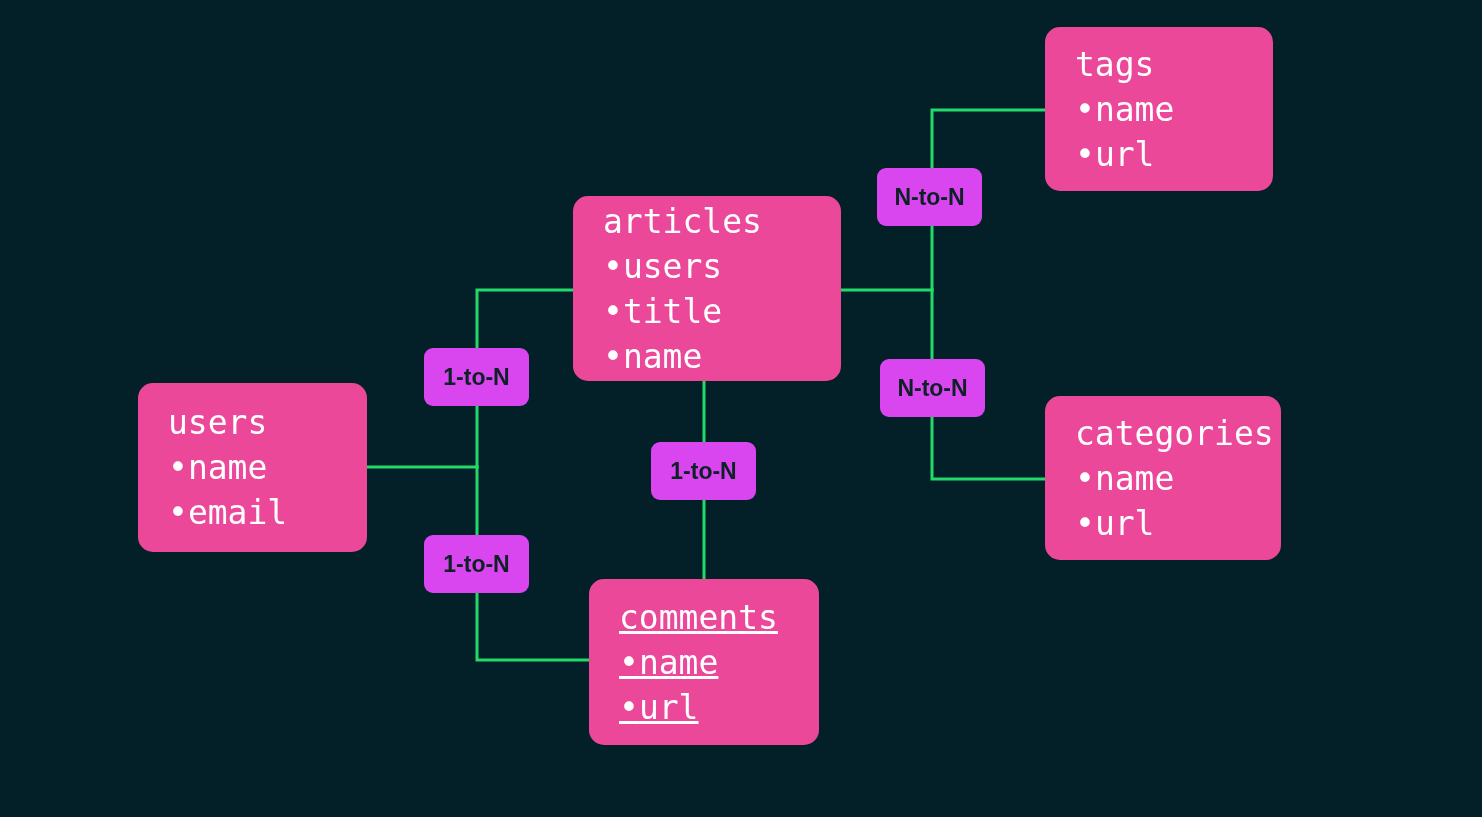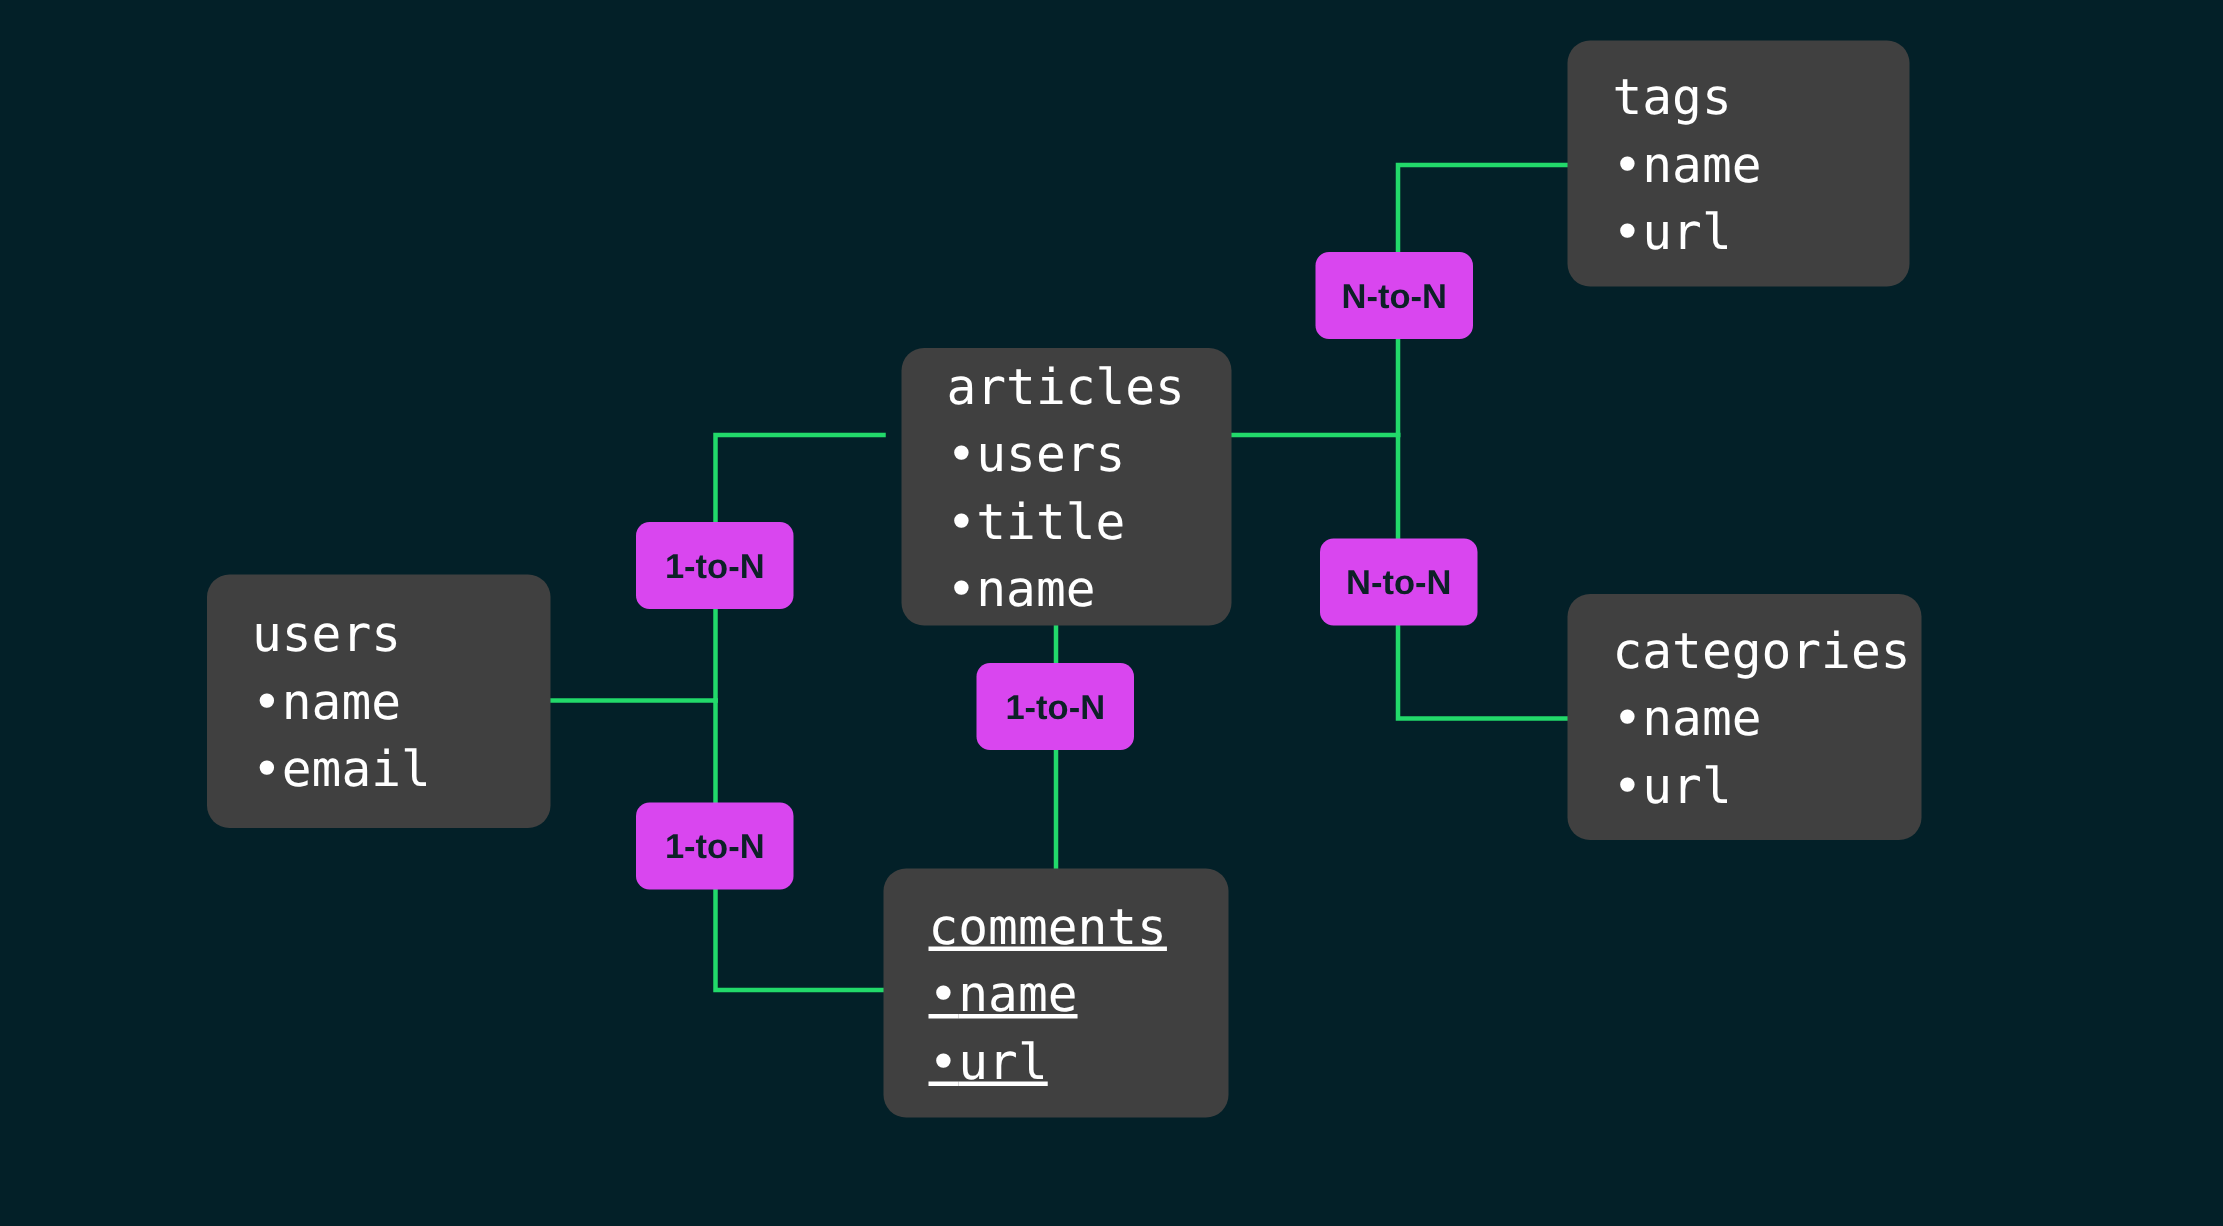--- a/index.html
+++ b/index.html
@@ -20,21 +20,21 @@
     position: absolute;
     left: 0;
     top: 0;
     width: 1482px;
     height: 817px;
     pointer-events: none;
   }
   .entity {
     position: absolute;
     box-sizing: border-box;
-    background: #404040;
+    background: #ec4899;
     border-radius: 15px;
     color: #ffffff;
     font-family: "DejaVu Sans Mono", "Liberation Mono", monospace;
     padding: 14px 0 14px 30px;
     display: flex;
     flex-direction: column;
     justify-content: center;
     z-index: 3;
   }
   .entity-title {
@@ -103,21 +103,21 @@
           <span class="bullet">•</span>
           <span>name</span>
         </li>
       <li>
           <span class="bullet">•</span>
           <span>email</span>
         </li>
     </ul>
   </div>
 
-  <div class="entity" style="left:601px; top:196px; width:220px; height:185px;margin-top:36px;">
+  <div class="entity" style="left:573px; top:196px; width:268px; height:185px;">
     <div class="entity-title">articles</div>
     <ul class="entity-fields">
       <li>
           <span class="bullet">•</span>
           <span>users</span>
         </li>
       <li>
           <span class="bullet">•</span>
           <span>title</span>
         </li>

